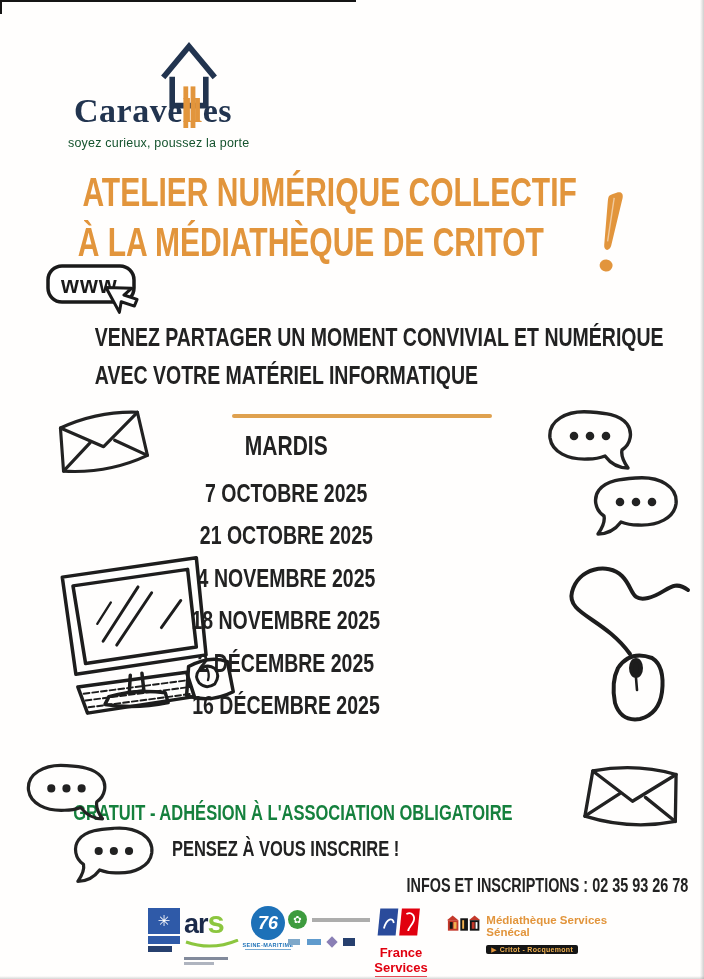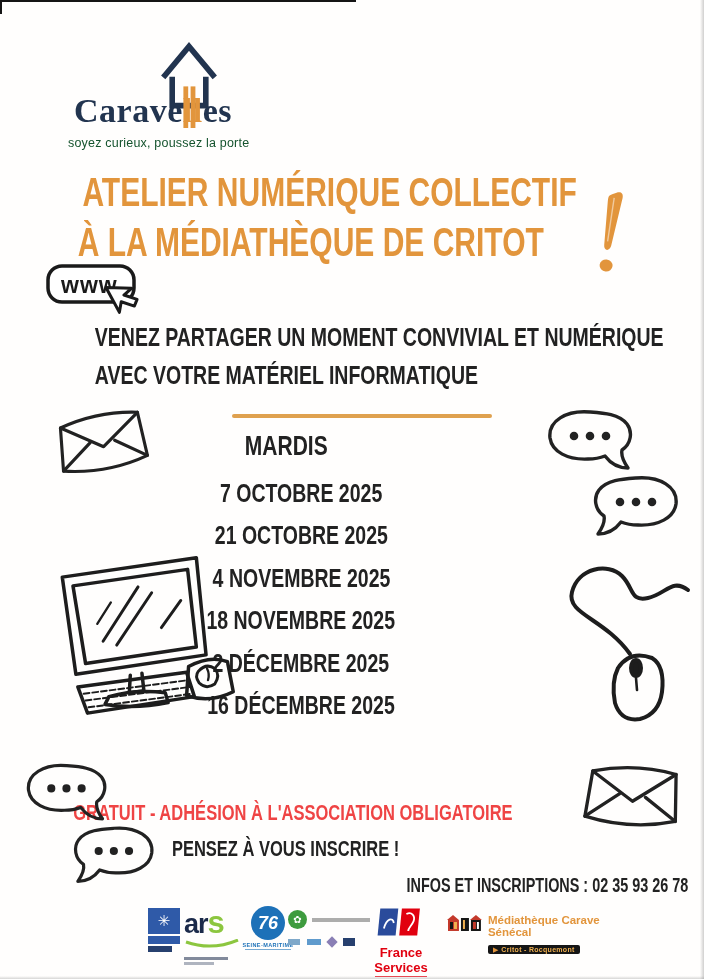--- a/index.html
+++ b/index.html
@@ -32,23 +32,23 @@
   .title2{top:220px;font-weight:bold;font-size:40px;color:#e2953c;}
   .bang{position:absolute;left:596px;top:188px;}
 
   .www{position:absolute;left:44px;top:258px;}
 
   .intro1{top:322px;font-weight:bold;font-size:26px;color:#222;}
   .intro2{top:360px;font-weight:bold;font-size:26px;color:#222;}
 
   .rule{position:absolute;left:232px;top:414px;width:260px;height:4px;background:#dfa14f;border-radius:2px;}
   .mardis{top:430px;font-weight:bold;font-size:28px;color:#222;}
-  .date-row{font-weight:bold;font-size:26px;color:#222;padding-left:15px;}
+  .date-row{font-weight:bold;font-size:26px;color:#222;}
   .timeplace{top:736px;font-weight:bold;font-size:28px;color:#222;}
-  .cond1{top:800px;font-weight:bold;font-size:22px;color:#ef4444;}
+  .cond1{top:800px;font-weight:bold;font-size:22px;color:#15803d;}
   .cond2{top:836px;font-weight:bold;font-size:22px;color:#222;}
   .contact{position:absolute;right:16px;top:874px;text-align:right;font-weight:bold;font-size:20px;color:#222;white-space:nowrap;}
 
   
   .doodle{position:absolute;}
   .env-tl{left:53px;top:406px;transform:rotate(-8deg);}
   .env-br{left:580px;top:758px;transform:rotate(6deg);}
   .bub-tr{left:548px;top:406px;}
   .bub-bl{left:26px;top:760px;}
   .comp{left:42px;top:548px;}
@@ -293,21 +293,21 @@
           <rect x="4" y="8" width="3" height="7" fill="#151515"></rect>
           <rect x="8" y="8" width="3" height="7" fill="#f0b050"></rect>
           <rect x="15" y="4" width="8" height="13" fill="#151515"></rect>
           <rect x="17" y="6" width="2" height="9" fill="#f0b050"></rect>
           <path d="M24 6 L30 1 L36 6 Z" fill="#c4392b"></path>
           <rect x="25" y="6" width="10" height="11" fill="#151515"></rect>
           <rect x="27" y="8" width="3" height="7" fill="#c4392b"></rect>
           <rect x="31" y="8" width="2" height="7" fill="#fff"></rect>
         </svg>
         <div>
-          <div class="nm">Médiathèque Carave Sénécal</div>
+          <div class="nm">Médiathèque Services Sénécal</div>
           <div class="bar">
             <span class="chev">▶</span>
             <span class="loc">Critot - Rocquemont</span>
           </div>
         </div>
       </div>
     </div>
 
   </div>
 </div>

